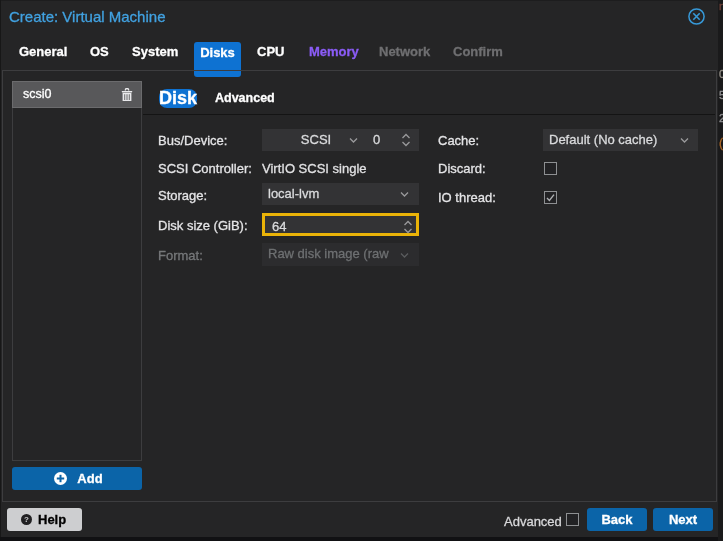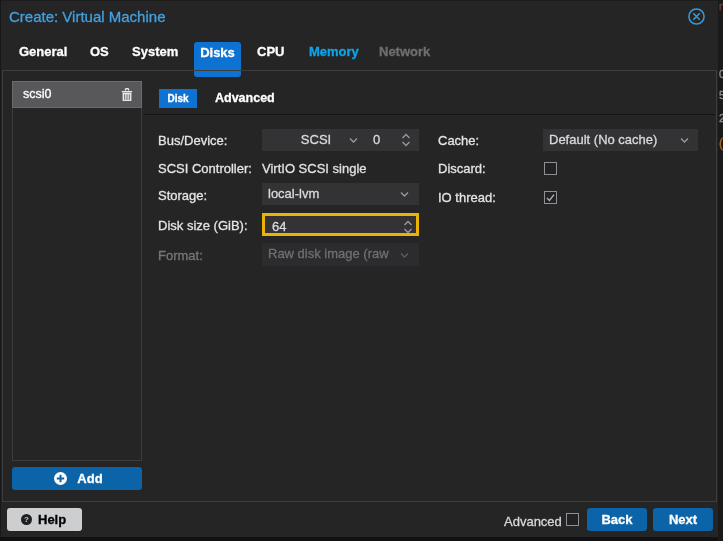--- a/index.html
+++ b/index.html
@@ -27,22 +27,23 @@
   <circle cx="9.5" cy="9.5" r="7.6" fill="none" stroke="#3799d8" stroke-width="1.5"></circle>
   <path d="M6.3 6.3 L12.7 12.7 M12.7 6.3 L6.3 12.7" stroke="#3799d8" stroke-width="1.6"></path>
 </svg>
 
 <div class="abs" style="left:0;top:35px;width:718px;height:33px;font-size:13px;font-weight:bold;color:#fff;">
   <span class="abs" style="left:19px;top:0;line-height:33px;">General</span>
   <span class="abs" style="left:90px;top:0;line-height:33px;">OS</span>
   <span class="abs" style="left:132px;top:0;line-height:33px;">System</span>
   <span class="abs" style="left:194px;top:6.5px;width:47px;height:35px;line-height:21.5px;text-align:center;background:#0e72d2;border-radius:3px;">Disks</span>
   <span class="abs" style="left:257px;top:0;line-height:33px;">CPU</span>
-  <span class="abs" style="left:309px;top:0;line-height:33px;color:#0ea5e9;">Memory</span>
+  <span class="abs" style="left:309px;top:0;line-height:33px;color:#8b5cf6;">Memory</span>
   <span class="abs" style="left:379px;top:0;line-height:33px;color:#6f6f71;">Network</span>
+  <span class="abs" style="left:453px;top:0;line-height:33px;color:#6f6f71;">Confirm</span>
 </div>
 
 <div class="abs" style="left:2px;top:70px;width:715px;height:432px;border:1px solid #3d3d3f;box-sizing:border-box;"></div>
 
 <div class="abs" style="left:12px;top:81px;width:130px;height:380px;border:1px solid #3d3d3f;box-sizing:border-box;"></div>
 <div class="abs" style="left:12px;top:81px;width:130px;height:27px;background:#58585a;border:1px solid #6b6b6d;box-sizing:border-box;">
   <span class="abs" style="left:10px;top:0;line-height:25px;font-size:12.5px;color:#fff;">scsi0</span>
   <svg class="abs" style="left:107px;top:6px;" width="14" height="14" viewBox="0 0 14 14">
     <g fill="#e9e9eb">
       <path d="M4.7 2.6 v-0.5 a2.3 2.3 0 0 1 4.6 0 v0.5 h-1.3 v-0.4 a1 1 0 0 0 -2 0 v0.4 z"></path>
@@ -54,21 +55,21 @@
 
 <div class="abs btn" style="left:12px;top:467px;width:130px;height:23px;line-height:23px;">
   <svg class="abs" style="left:42px;top:5px;" width="13" height="13" viewBox="0 0 13 13">
     <circle cx="6.5" cy="6.5" r="6.5" fill="#fff"></circle>
     <rect x="2.8" y="5.5" width="7.4" height="2" fill="#0b64a8"></rect>
     <rect x="5.5" y="2.8" width="2" height="7.4" fill="#0b64a8"></rect>
   </svg>
   <span style="margin-left:26px;">Add</span>
 </div>
 
-<div class="abs" style="left:159px;top:89px;width:38px;height:19px;line-height:19px;background:#0e72d2;border-radius:0;color:#fff;font-weight:bold;font-size:10px;text-align:center;">Disk</div>
+<div class="abs" style="left:159px;top:89px;width:38px;height:19px;line-height:19px;background:#0e72d2;border-radius:8px;color:#fff;font-weight:bold;font-size:18px;text-align:center;">Disk</div>
 <div class="abs" style="left:215px;top:89px;height:19px;line-height:19px;color:#fff;font-weight:bold;font-size:12.5px;">Advanced</div>
 <div class="abs" style="left:143px;top:114px;width:572px;height:1px;background:#141414;"></div>
 
 <div class="abs lbl" style="left:158px;top:133px;">Bus/Device:</div>
 <div class="abs fld" style="left:262px;top:129px;width:102px;height:22px;text-align:center;"><span style="margin-left:6px;">SCSI</span>
   <svg class="chev" style="left:87px;top:7px;" viewBox="0 0 9 9">
       <path d="M1 2.5 L4.5 6 L8 2.5" fill="none" stroke="#9a9a9c" stroke-width="1.3"></path>
     </svg>
 </div>
 <div class="abs fld" style="left:364px;top:129px;width:55px;height:22px;"><span style="margin-left:9px;">0</span>

